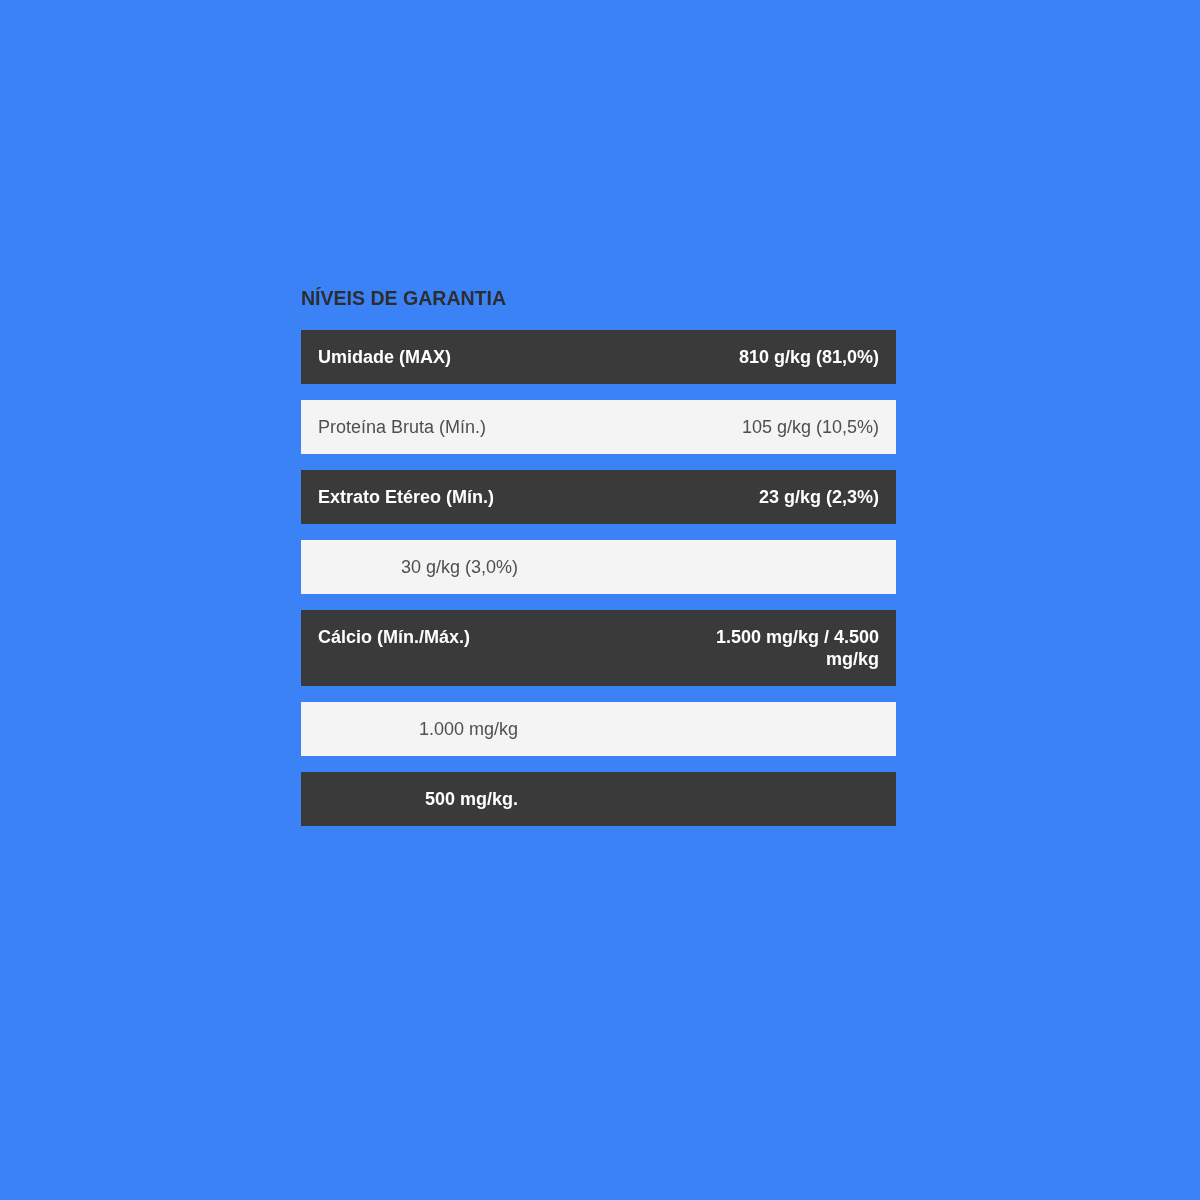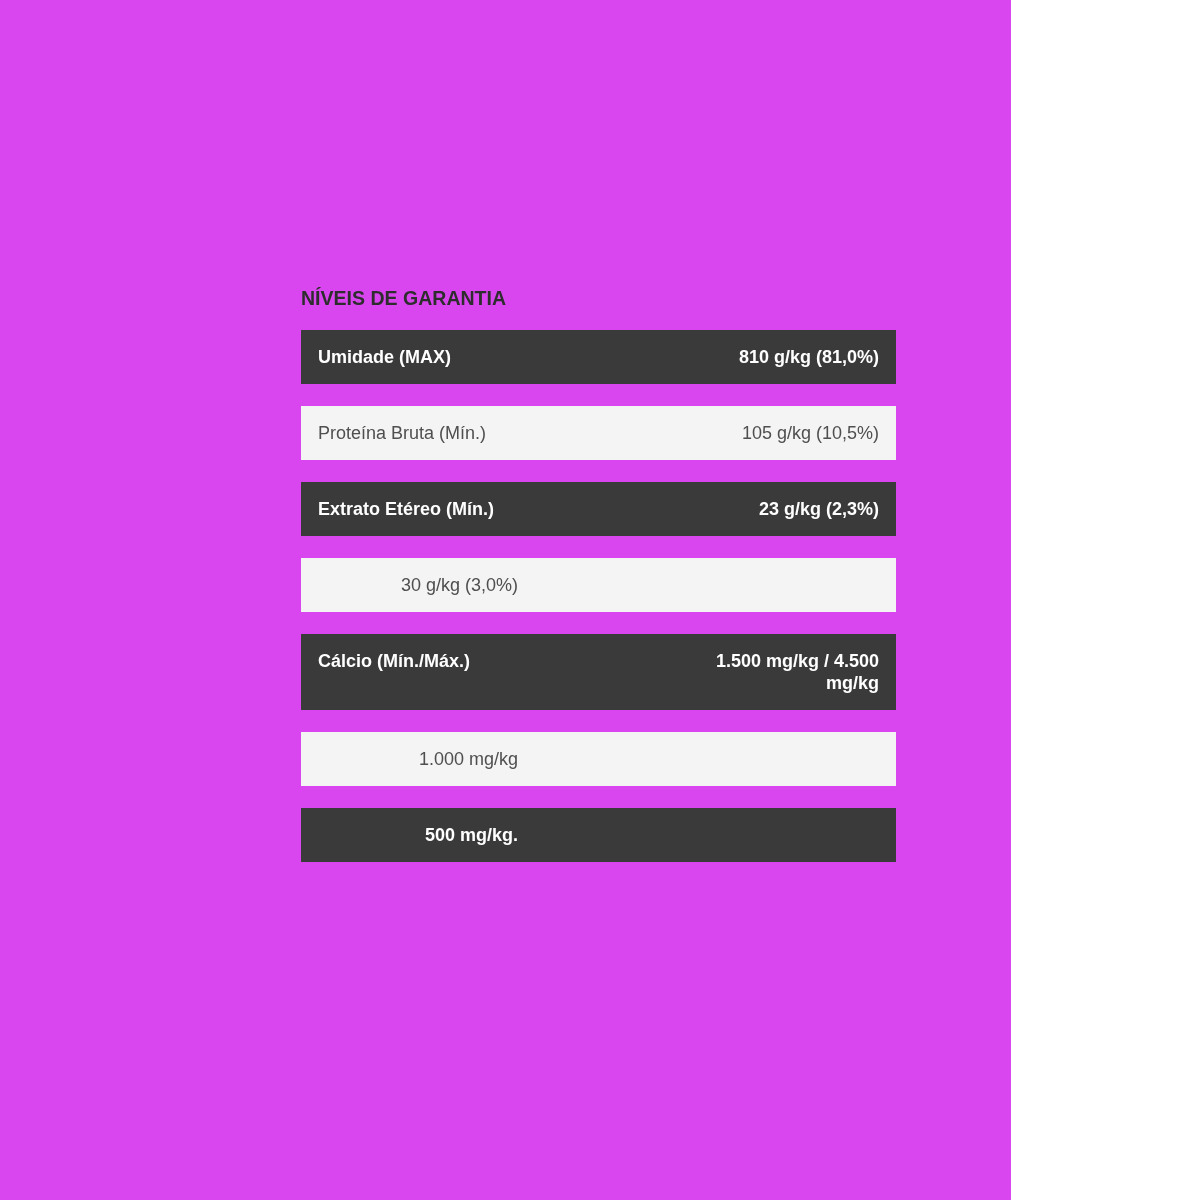--- a/index.html
+++ b/index.html
@@ -6,23 +6,23 @@
     margin: 0;
     padding: 0;
     background: #ffffff;
     width: 1200px;
     height: 1200px;
     overflow: hidden;
     font-family: "Liberation Sans", sans-serif;
   }
   .canvas {
     position: relative;
-    width: 1011px;
+    width: 1200px;
     height: 1200px;
-    background: #d946ef;
+    background: #3b82f6;
   }
   .content {
     position: absolute;
     left: 301px;
     top: 287px;
     width: 595px;
   }
   .page-title {
     display: inline-block;
     margin: 0 0 22px 0;
@@ -31,21 +31,21 @@
     font-weight: 700;
     color: #2d2d2d;
     letter-spacing: 0px;
     transform: scaleX(0.93);
     transform-origin: left center;
     white-space: nowrap;
   }
   .gtable {
     display: flex;
     flex-direction: column;
-    gap: 22px;
+    gap: 16px;
     width: 595px;
   }
   .row {
     display: flex;
     align-items: flex-start;
     justify-content: space-between;
     padding: 16px 17px;
     font-size: 18px;
     line-height: 22px;
     box-sizing: border-box;

